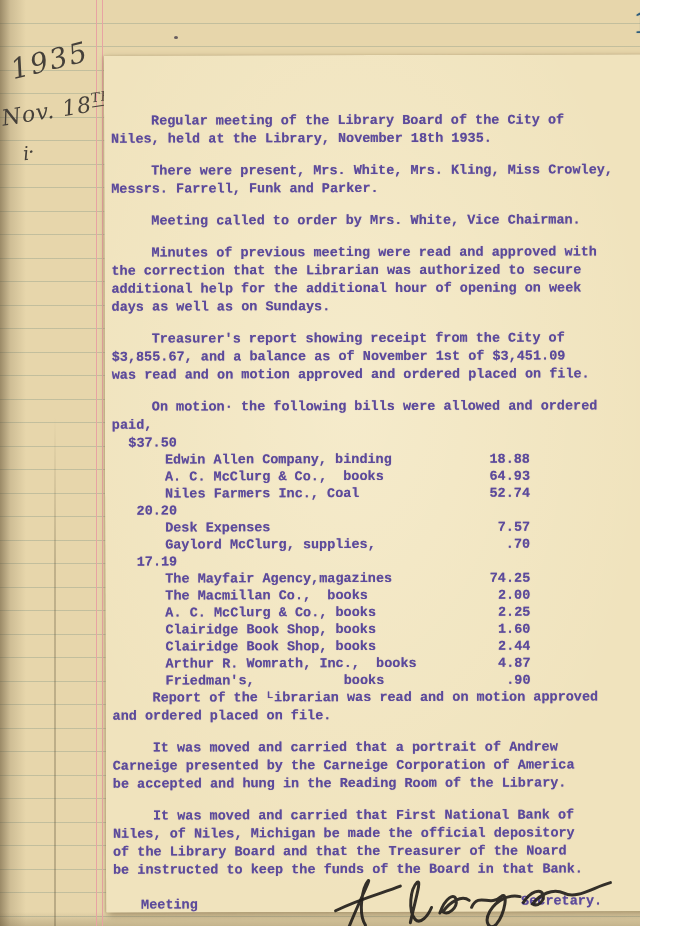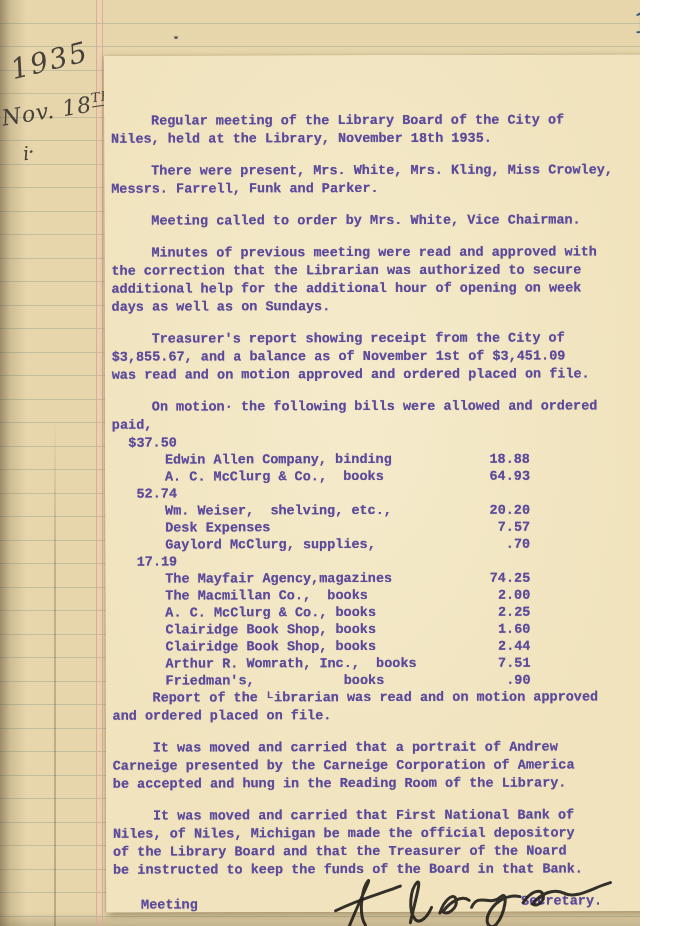--- a/index.html
+++ b/index.html
@@ -167,24 +167,24 @@
           </div>
           <div class="bill-row">
             <span class="bill-name">Edwin Allen Company, binding</span>
             <span class="bill-amount">18.88</span>
           </div>
           <div class="bill-row">
             <span class="bill-name">A. C. McClurg &amp; Co.,  books</span>
             <span class="bill-amount">64.93</span>
           </div>
           <div class="bill-row">
+            <span class="bill-name">Niles Farmers Inc., Coal</span>
             <span class="bill-amount">52.74</span>
           </div>
           <div class="bill-row">
-            <span class="bill-name">Wm. Weiser,  shelving, etc.,</span>
             <span class="bill-amount">20.20</span>
           </div>
           <div class="bill-row">
             <span class="bill-name">Desk Expenses</span>
             <span class="bill-amount">7.57</span>
           </div>
           <div class="bill-row">
             <span class="bill-name">Gaylord McClurg, supplies,</span>
             <span class="bill-amount">.70</span>
           </div>
@@ -206,21 +206,21 @@
           <div class="bill-row">
             <span class="bill-name">Clairidge Book Shop, books</span>
             <span class="bill-amount">1.60</span>
           </div>
           <div class="bill-row">
             <span class="bill-name">Clairidge Book Shop, books</span>
             <span class="bill-amount">2.44</span>
           </div>
           <div class="bill-row">
             <span class="bill-name">Arthur R. Womrath, Inc.,  books</span>
-            <span class="bill-amount">7.51</span>
+            <span class="bill-amount">4.87</span>
           </div>
           <div class="bill-row">
             <span class="bill-name">Friedman's,           books</span>
             <span class="bill-amount">.90</span>
           </div>
         </div>
 
       <p class="para">Report of the ᴸibrarian was read and on motion approved
 and ordered placed on file.</p>
       <p class="para">It was moved and carried that a portrait of Andrew

